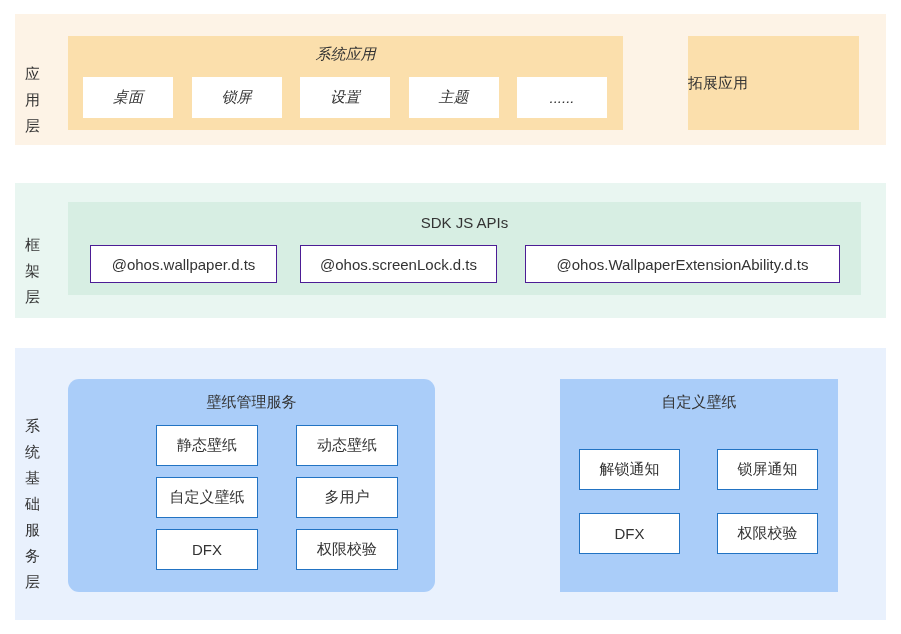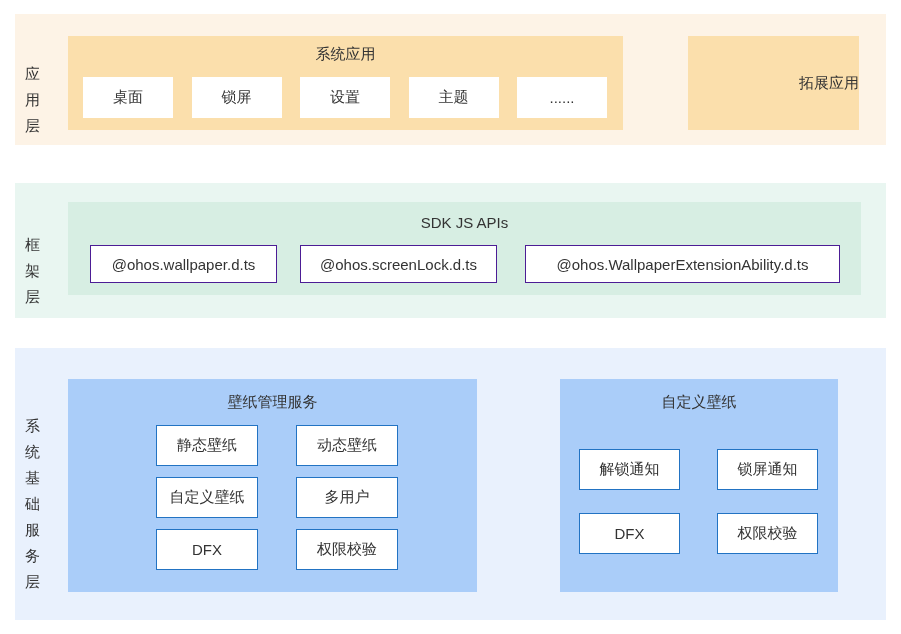--- a/index.html
+++ b/index.html
@@ -37,34 +37,36 @@
     margin-top: 20px;
   }
   .vlabel-app { top: 27px; }
   .vlabel-fwk { top: 29px; }
   .vlabel-sys { top: 45px; }
 
   .group { position: absolute; }
   .g-sysapp {
     left: 53px; top: 22px; width: 555px; height: 94px;
     background: #fbdfac;
+    font-style: italic;
   }
   .g-ext {
     left: 673px; top: 22px; width: 171px; height: 94px;
     background: #fbdfac;
-    display: flex; align-items: center; justify-content: flex-end;
+    display: flex; align-items: center; justify-content: flex-start;
     font-size: 15px;
   }
   .g-sdk {
     left: 53px; top: 19px; width: 793px; height: 93px;
     background: #d7eee3;
   }
   .g-wallpaper {
-    left: 53px; top: 31px; width: 409px; height: 213px;
+    left: 53px; top: 31px; width: 367px; height: 213px;
     background: #aacdf9;
+    border-radius: 11px;
   }
   .g-screenlock {
     left: 545px; top: 31px; width: 278px; height: 213px;
     background: #aacdf9;
   }
   .gtitle {
     text-align: center;
     font-size: 15px;
     color: #333333;
   }

